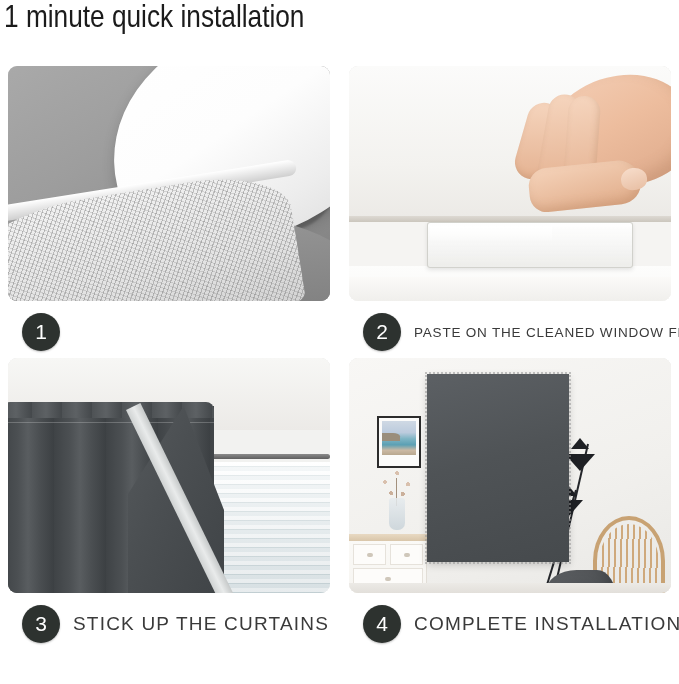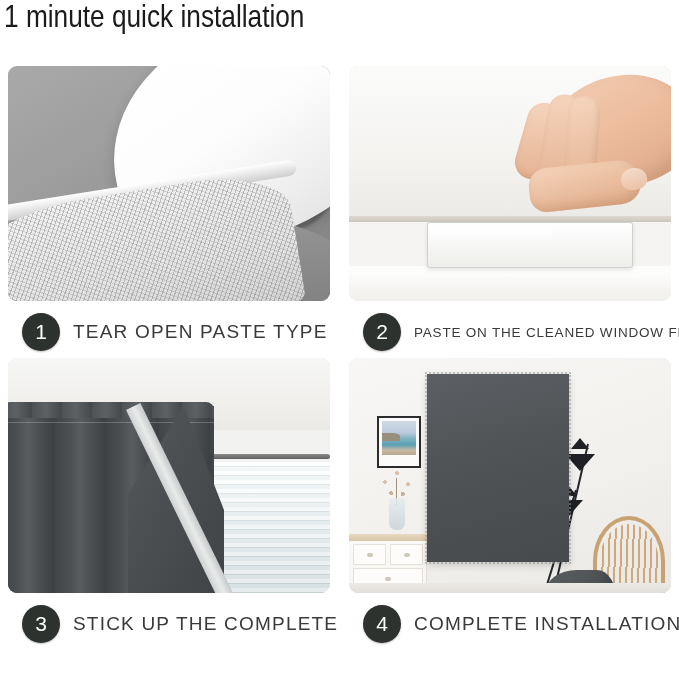--- a/index.html
+++ b/index.html
@@ -492,21 +492,20 @@
     <div class="photo">
       <div class="p1-bg"></div>
       <div class="p1-dark-right"></div>
       <div class="p1-white-band"></div>
       <div class="p1-lower-gray"></div>
       <div class="p1-mesh-edge"></div>
       <div class="p1-mesh"></div>
     </div>
     <div class="caption-row">
       <div class="badge">1</div>
-      <div class="caption-text">TEAR OPEN PASTE TYPE</div>
     </div>
   </div>
 
   <div class="cell cell-2">
     <div class="photo">
       <div class="p2-bg"></div>
       <div class="p2-frame-top"></div>
       <div class="p2-seam"></div>
       <div class="p2-frame-lower"></div>
 
@@ -538,21 +537,21 @@
         <div class="p3-blinds-shade"></div>
       </div>
       <div class="p3-curtain"></div>
       <div class="p3-curtain-top"></div>
       <div class="p3-curtain-stitch"></div>
       <div class="p3-fold"></div>
       <div class="p3-tape"></div>
     </div>
     <div class="caption-row">
       <div class="badge">3</div>
-      <div class="caption-text">STICK UP THE COMPLETE</div>
+      <div class="caption-text">STICK UP THE CURTAINS</div>
     </div>
   </div>
 
   <div class="cell cell-4">
     <div class="photo">
       <div class="p4-bg"></div>
       <div class="p4-wall"></div>
 
       <div class="p4-frame">
         <div class="p4-art">

